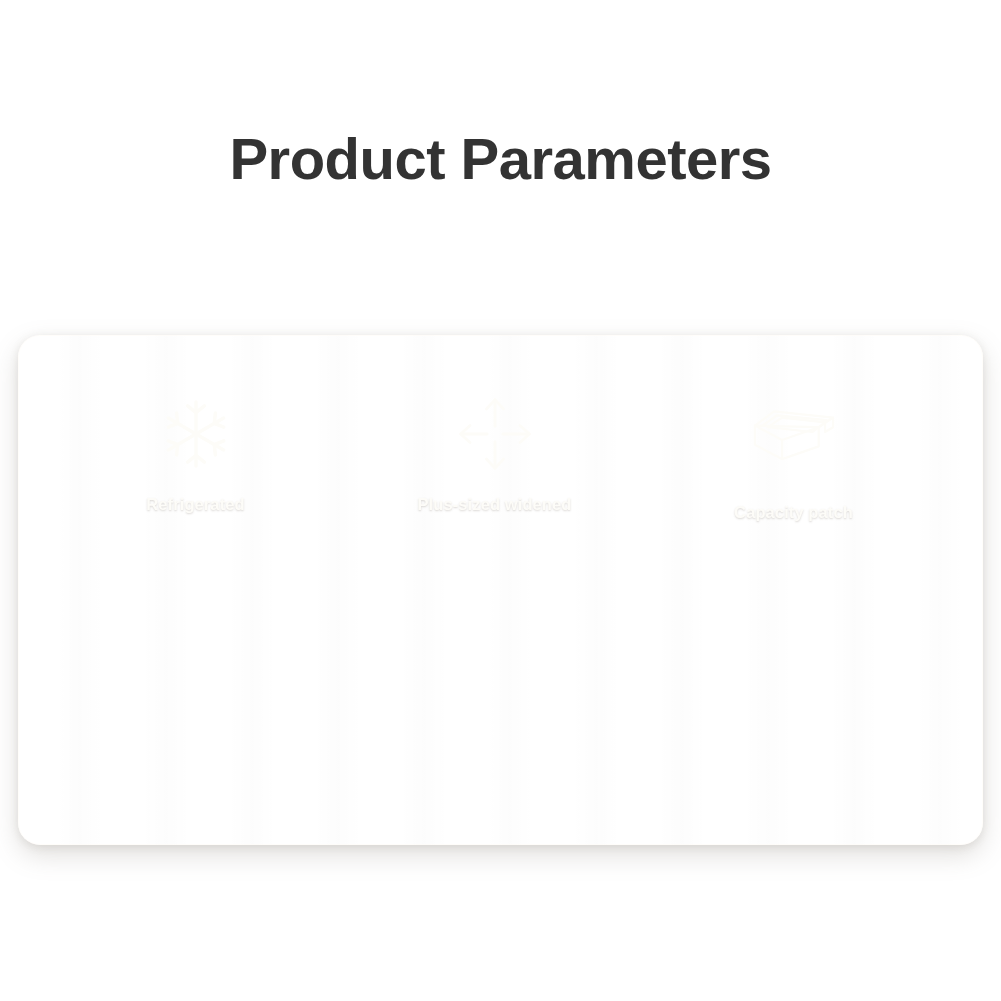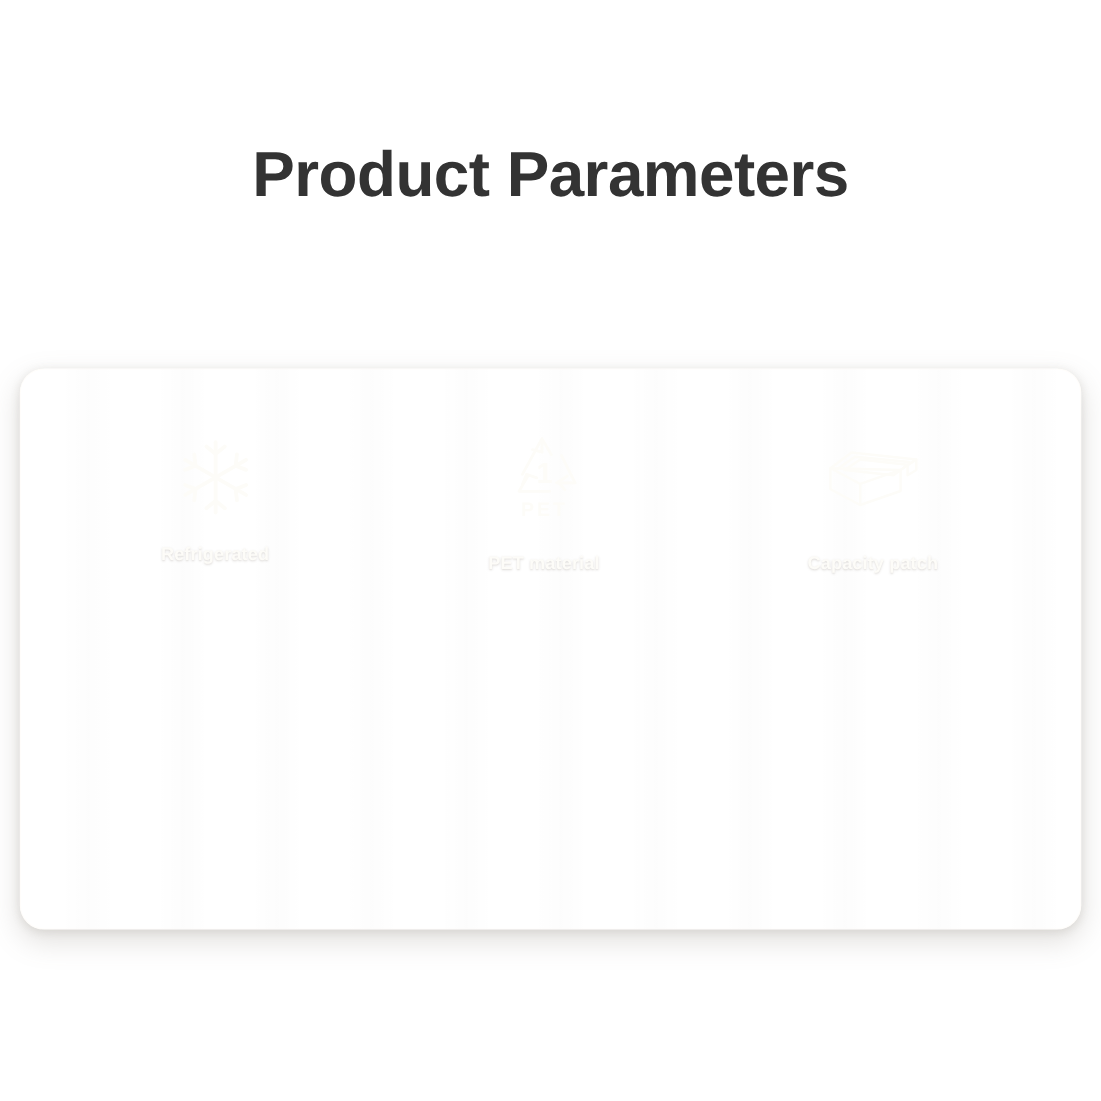--- a/index.html
+++ b/index.html
@@ -178,42 +178,41 @@
             <line x1="26" y1="36" x2="13.5" y2="41"></line>
 
             <line x1="74" y1="64" x2="75.5" y2="77.5"></line>
             <line x1="74" y1="64" x2="86.5" y2="59"></line>
           </svg>
         </div>
         <div class="feature-label">Refrigerated</div>
       </div>
 
 
-
-
-      <div class="feature row2">
+      <div class="feature">
         <div class="feature-icon">
-          <svg width="78" height="82" viewBox="0 0 100 106" fill="none">
-            <g stroke="#fdfcf8" stroke-width="3.4" stroke-linecap="round" stroke-linejoin="round" fill="none">
-
-              <polyline points="24,52 47,10 58,29"></polyline>
-              <polyline points="47,14 47,26 36,23"></polyline>
-
-              <polyline points="70,30 86,62 64,62"></polyline>
-              <polyline points="77,54 66,61 74,70"></polyline>
-
-              <polyline points="56,72 20,72 31,53"></polyline>
-              <polyline points="24,64 29,52 41,56"></polyline>
-            </g>
-            <text x="50" y="62" text-anchor="middle" font-family="&quot;Liberation Sans&quot;, sans-serif" font-size="34" font-weight="bold" fill="#fdfcf8">1</text>
-            <text x="50" y="101" text-anchor="middle" font-family="&quot;Liberation Sans&quot;, sans-serif" font-size="23" font-weight="bold" letter-spacing="3.5" fill="#fdfcf8">PET</text>
+          <svg width="78" height="78" viewBox="0 0 100 100" fill="none" stroke="#fdfcf8" stroke-width="3.6" stroke-linecap="round" stroke-linejoin="round">
+
+            <line x1="50" y1="6" x2="50" y2="40"></line>
+            <polyline points="39,18 50,6 61,18"></polyline>
+
+            <line x1="50" y1="60" x2="50" y2="94"></line>
+            <polyline points="39,82 50,94 61,82"></polyline>
+
+            <line x1="6" y1="50" x2="40" y2="50"></line>
+            <polyline points="18,39 6,50 18,61"></polyline>
+
+            <line x1="60" y1="50" x2="94" y2="50"></line>
+            <polyline points="82,39 94,50 82,61"></polyline>
           </svg>
         </div>
-        <div class="feature-label">PET material</div>
+        <div class="feature-label">Plus-sized widened</div>
       </div>
+
+
 
       <div class="feature row2">
         <div class="feature-icon">
           <svg width="94" height="64" viewBox="0 0 118 80" fill="none" stroke="#fdfcf8" stroke-width="2.8" stroke-linecap="round" stroke-linejoin="round">
 
             <path d="M10 32 L10 56 L44 74 L90 58 L90 34"></path>
             <path d="M10 32 L44 50 L90 34"></path>
             <line x1="44" y1="50" x2="44" y2="74"></line>
 
             <path d="M10 32 L34 14 L108 22 L90 34 Z"></path>

